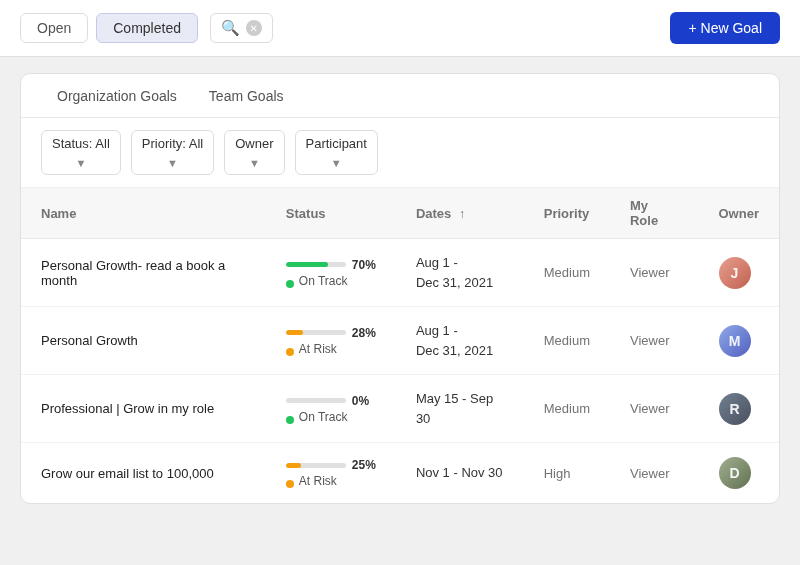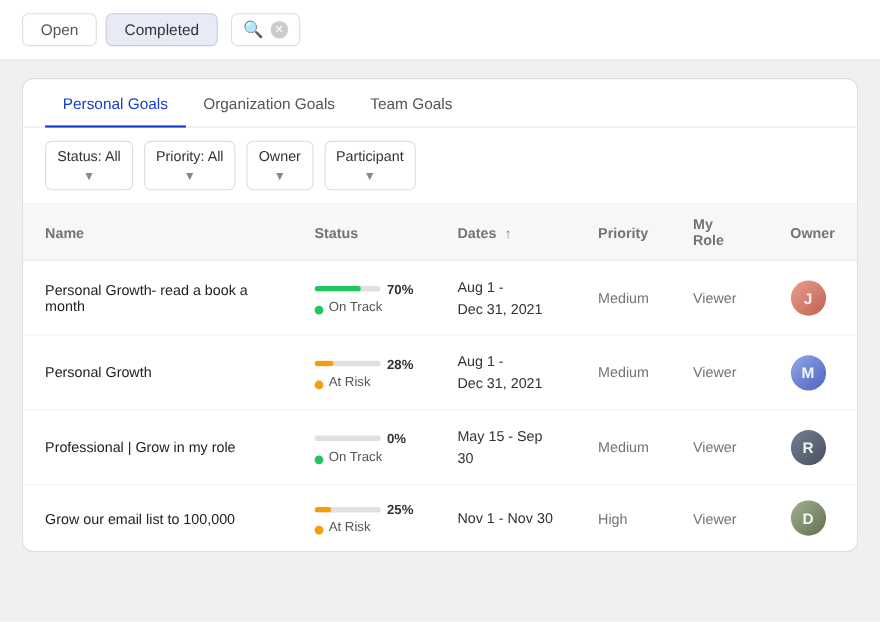--- a/index.html
+++ b/index.html
@@ -248,27 +248,27 @@
 </head>
 <body>
 
 <div class="top-bar">
   <button class="tab-btn">Open</button>
   <button class="tab-btn active">Completed</button>
   <div class="search-box">
     <span class="search-icon">🔍</span>
     <div class="clear-icon">✕</div>
   </div>
+  <button class="new-goal-btn">+ New Goal</button>
 </div>
 
 <div class="main-area">
   <div class="card">
 
     <div class="goal-tabs">
-      <div class="goal-tab active">Personal Goals</div>
       <div class="goal-tab">Organization Goals</div>
       <div class="goal-tab">Team Goals</div>
     </div>
 
     <div class="filters">
       <div class="filter-select">
         <span>Status: All</span>
         <span class="chevron">▼</span>
       </div>
       <div class="filter-select">

